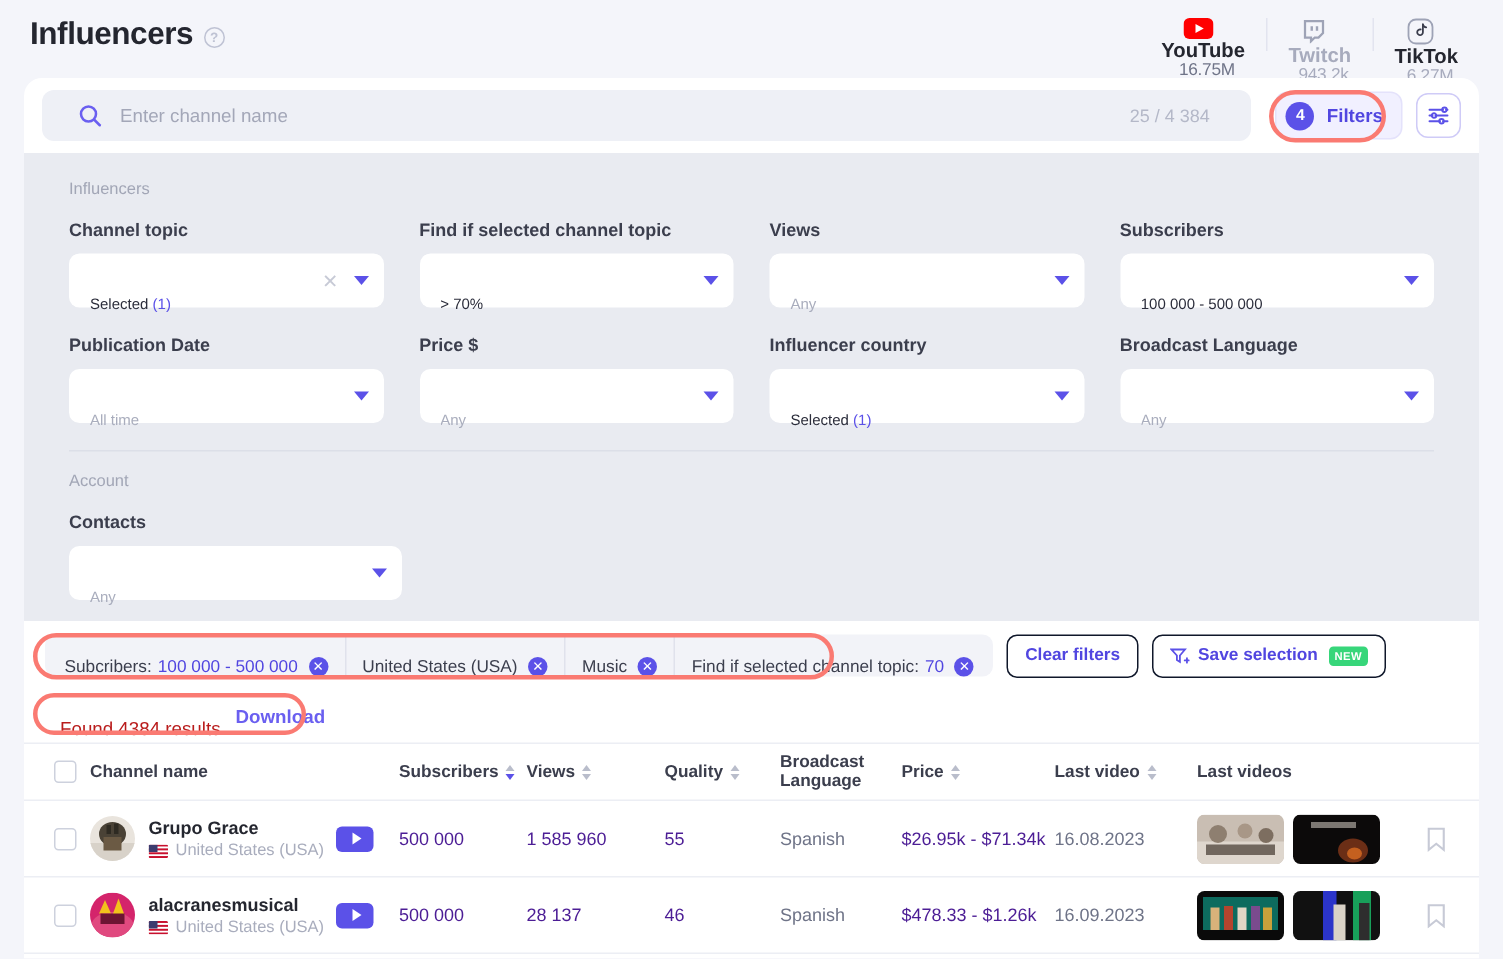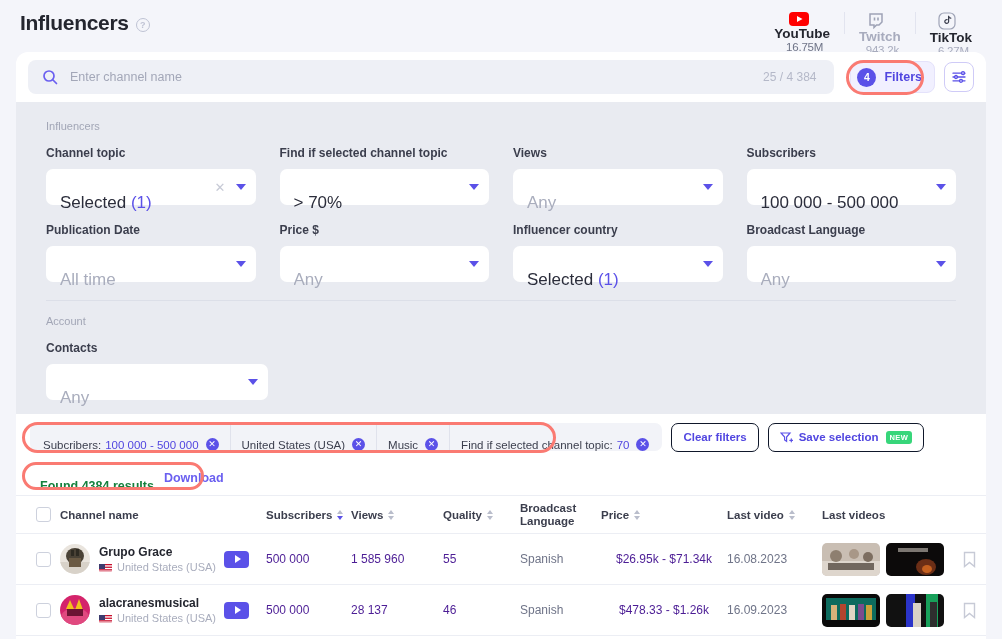--- a/index.html
+++ b/index.html
@@ -35,21 +35,21 @@
   .pf-tt .pf-name { color: #24262f; } .pf-tt .pf-count { color: #a7abbd; }
 
   
   .search-card {
     position: absolute; left: 16px; top: 52px; width: 970px; height: 50px;
     background: #fff; border-radius: 12px 12px 0 0;
     display: flex; align-items: center; padding: 0 12px;
   }
   .search-box {
     flex: 1; height: 34px; background: #eef0f6; border-radius: 8px;
-    display: flex; align-items: center; padding: 0 14px; position: relative;
+    display: flex; align-items: center; padding: 0 24px; position: relative;
   }
   .search-icon { width: 16px; height: 16px; margin-right: 12px; flex: none; }
   .search-ph { font-size: 12.5px; color: #a3a7b8; flex: 1; }
   .search-count { font-size: 12px; color: #b4b8c8; margin-right: 4px; }
   .filters-btn {
     display: flex; align-items: center; height: 32px; margin-left: 16px;
     background: #f1f0ff; border: 1px solid #e4e2fb; border-radius: 8px;
     padding: 0 12px 0 6px; cursor: pointer;
   }
   .filters-badge {
@@ -70,21 +70,21 @@
     background: #e9ebf1; padding: 18px 30px 0 30px;
   }
   .group-label { font-size: 11px; color: #a2a6b6; margin-bottom: 14px; }
   .frow { display: flex; gap: 24px; margin-bottom: 18px; }
   .fcell { width: 222px; }
   .flabel { font-size: 12px; font-weight: bold; color: #3b3e4d; margin-bottom: 9px; }
   .fselect {
     height: 36px; background: #fff; border-radius: 7px;
     display: flex; align-items: center; padding: 0 10px 0 14px; cursor: pointer;
   }
-  .fval { font-size: 17px; color: #2b2d3b; flex: 1; white-space: nowrap; overflow: hidden; margin-top: 32px; }
+  .fval { font-size: 10px; color: #2b2d3b; flex: 1; white-space: nowrap; overflow: hidden; margin-top: 32px; }
   .fval.placeholder { color: #a9adbd; }
   .fval .cnt { color: #5b51e8; }
   .fclear { color: #c7cad6; font-size: 13px; margin-right: 10px; }
   .caret { width: 0; height: 0; border-left: 5px solid transparent; border-right: 5px solid transparent; border-top: 6px solid #5b51e8; }
   .divider { height: 1px; background: #dcdfe8; margin: 4px 0 14px 0; }
 
   
   .chips-bar {
     position: absolute; left: 16px; top: 414px; width: 970px; height: 46px;
     background: #fff; display: flex; align-items: center; padding: 0 14px;
@@ -106,39 +106,39 @@
     background: #37d67a; color: #fff; font-size: 7.5px; font-weight: bold;
     padding: 2px 4px; border-radius: 3px; margin-left: 7px; letter-spacing: .3px;
   }
 
   
   .results-bar {
     position: absolute; left: 16px; top: 460px; width: 970px; height: 36px;
     background: #fff; display: flex; align-items: center; padding: 0 24px;
     border-bottom: 1px solid #eceef4;
   }
-  .results-text { font-size: 12.5px; font-weight: bold; color: #15803d; margin-top: 16px; }
+  .results-text { font-size: 12.5px; font-weight: normal; color: #b91c1c; margin-top: 16px; }
   .download-link { font-size: 12.5px; font-weight: bold; color: #6a5ff0; margin-left: 10px; cursor: pointer; }
 
   
   .table { position: absolute; left: 16px; top: 496px; width: 970px; height: 143px; background: #fff; }
   .trow { display: flex; align-items: center; border-bottom: 1px solid #eceef4; }
   .thead { height: 38px; }
   .tbody-row { height: 51px; }
   .cb {
     width: 15px; height: 15px; border: 1.4px solid #cdd1dd; border-radius: 3px;
     background: #fff; flex: none; cursor: pointer;
   }
   .c-check { width: 44px; display: flex; justify-content: center; padding-left: 10px; }
   .c-name { width: 206px; display: flex; align-items: center; }
   .c-subs { width: 85px; }
   .c-views { width: 92px; }
   .c-qual { width: 77px; }
   .c-lang { width: 81px; }
-  .c-price { width: 126px; text-align: center; }
+  .c-price { width: 102px; }
   .c-lastvideo { width: 95px; }
   .c-lastvideos { width: 130px; }
   .c-bm { flex: 1; display: flex; justify-content: center; }
   .th { font-size: 11.5px; font-weight: bold; color: #3b3e4d; display: flex; align-items: center; }
   .sorter { display: inline-flex; flex-direction: column; margin-left: 5px; }
   .sorter i { width: 0; height: 0; border-left: 3.5px solid transparent; border-right: 3.5px solid transparent; display: block; }
   .sorter .up { border-bottom: 4px solid #b9bdcb; margin-bottom: 2px; }
   .sorter .dn { border-top: 4px solid #b9bdcb; }
   .sorter.active .dn { border-top-color: #5b51e8; }
   .avatar { width: 30px; height: 30px; border-radius: 50%; flex: none; margin-right: 9px; overflow: hidden; }

